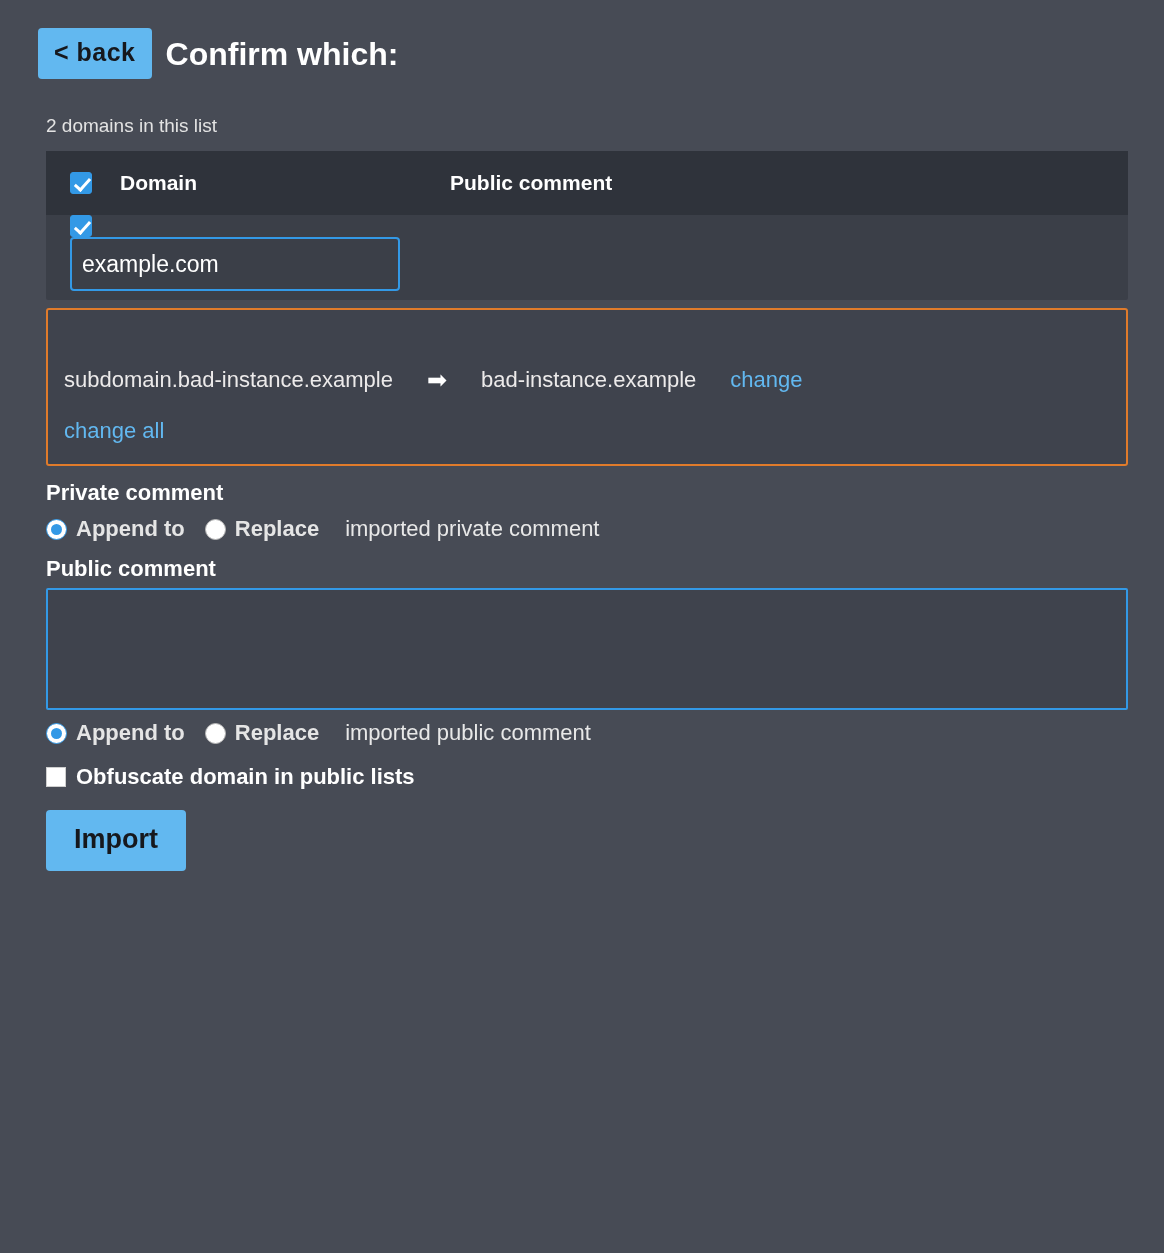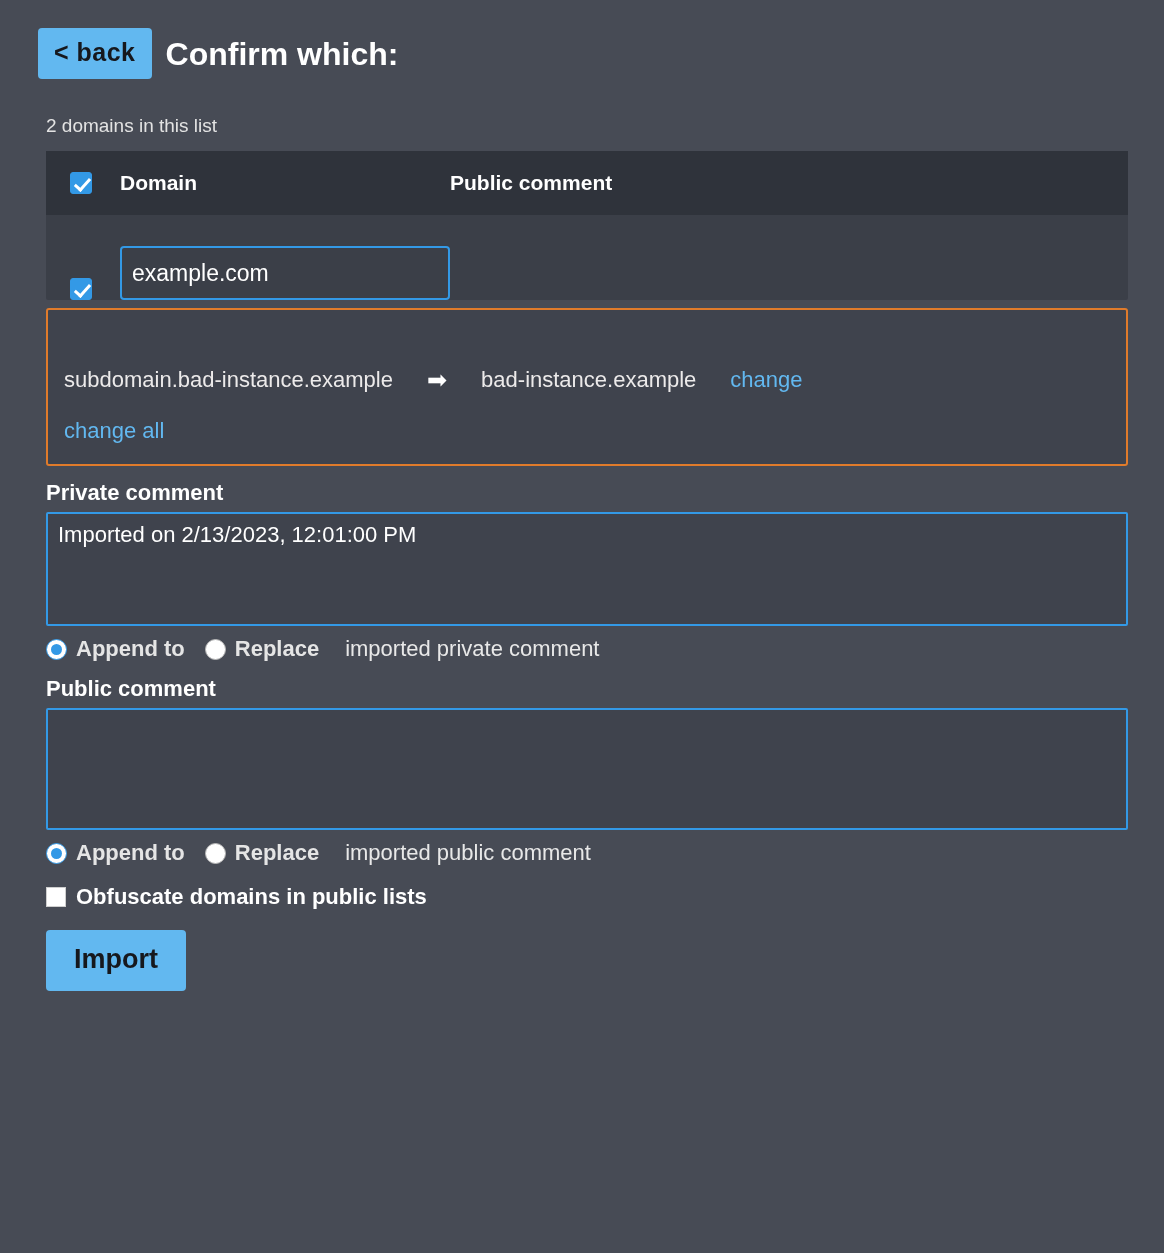--- a/index.html
+++ b/index.html
@@ -67,23 +67,24 @@
     display: flex;
     align-items: center;
     height: 64px;
     padding-left: 24px;
   }
   .table-head .col-check { width: 50px; }
   .col-domain { width: 330px; font-size: 21px; font-weight: bold; color: #fff; }
   .col-comment { font-size: 21px; font-weight: bold; color: #fff; }
   .table-row {
     display: flex;
-    align-items: flex-end;
+    align-items: flex-start;
     height: 85px;
     padding-left: 24px;
+    flex-direction: column;
   }
   .table-row .col-check { width: 50px; }
 
   input[type="checkbox"].cb {
     -webkit-appearance: none;
     appearance: none;
     width: 22px;
     height: 22px;
     border-radius: 3px;
     border: 1px solid #5b93c9;
@@ -312,21 +313,20 @@
     <div class="mapping-row">
       <span class="mapping-from">subdomain.bad-instance.example</span>
       <span class="arrow">➡</span>
       <span class="mapping-to">bad-instance.example</span>
       <span class="link">change</span>
     </div>
     <span class="change-all">change all</span>
   </div>
 
   <div class="field-label">Private comment</div>
-  <textarea class="text-area" id="private-comment" placeholder="" style="">Imported on 2/13/2023, 12:01:00 PM</textarea>
 
   <div class="radio-row">
     <input type="radio" class="rb" name="private-mode" checked="" style="">
     <span class="radio-label">Append to</span>
     <input type="radio" class="rb" name="private-mode" style="">
     <span class="radio-label">Replace</span>
     <span class="radio-suffix">imported private comment</span>
   </div>
 
   <div class="field-label">Public comment</div>
@@ -335,18 +335,18 @@
   <div class="radio-row">
     <input type="radio" class="rb" name="public-mode" checked="" style="">
     <span class="radio-label">Append to</span>
     <input type="radio" class="rb" name="public-mode" style="">
     <span class="radio-label">Replace</span>
     <span class="radio-suffix">imported public comment</span>
   </div>
 
   <div class="checkbox-row">
     <input type="checkbox" class="cb-square" style="">
-    <span class="checkbox-label">Obfuscate domains in public lists</span>
+    <span class="checkbox-label">Obfuscate domain in public lists</span>
   </div>
 
   <button class="import-button">Import</button>
 
 </div>
 
 </body></html>

